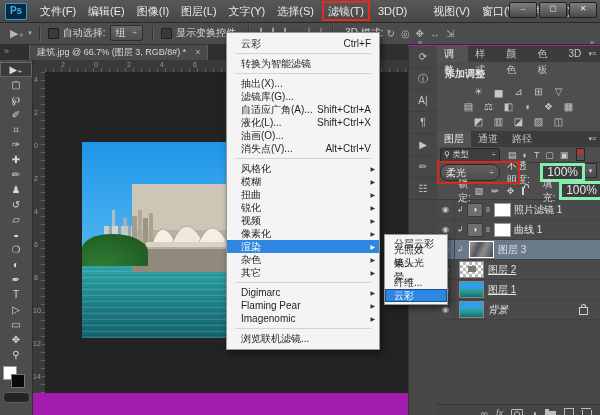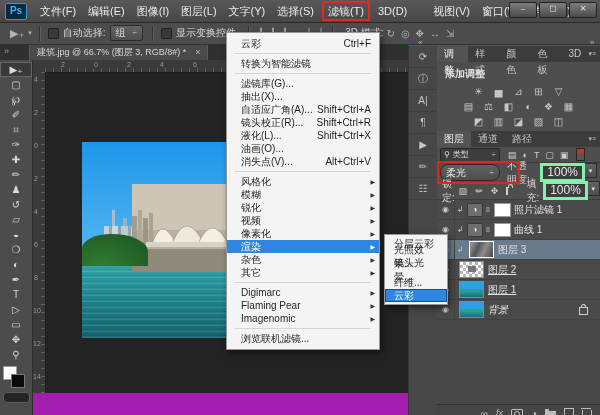--- a/index.html
+++ b/index.html
@@ -260,51 +260,51 @@
     <div class="mi">
         <span>云彩</span>
         <span class="ms">Ctrl+F</span>
       </div>
     <div class="msep"></div>
     <div class="mi">
         <span>转换为智能滤镜</span>
       </div>
     <div class="msep"></div>
     <div class="mi">
+        <span>抽出(X)...</span>
+      </div>
+    <div class="mi">
         <span>滤镜库(G)...</span>
-      </div>
-    <div class="mi">
-        <span>抽出(X)...</span>
       </div>
     <div class="mi">
         <span>自适应广角(A)...</span>
         <span class="ms">Shift+Ctrl+A</span>
       </div>
     <div class="mi">
-        <span>镜头校正(R)...</span>
-        <span class="ms">Shift+Ctrl+R</span>
-      </div>
-    <div class="mi">
         <span>液化(L)...</span>
         <span class="ms">Shift+Ctrl+X</span>
       </div>
     <div class="mi">
         <span>油画(O)...</span>
       </div>
     <div class="mi">
         <span>消失点(V)...</span>
         <span class="ms">Alt+Ctrl+V</span>
       </div>
     <div class="msep"></div>
     <div class="mi">
         <span>风格化</span>
         <span class="ma">▶</span>
       </div>
     <div class="mi">
         <span>模糊</span>
+        <span class="ma">▶</span>
+      </div>
+    <div class="mi">
+        <span>扭曲</span>
         <span class="ma">▶</span>
       </div>
     <div class="mi">
         <span>锐化</span>
         <span class="ma">▶</span>
       </div>
     <div class="mi">
         <span>视频</span>
         <span class="ma">▶</span>
       </div>
@@ -429,21 +429,21 @@
           <span>柔光</span>
           <span style="font-size:8px">÷</span>
         </span>
       <span class="plabel">不透明度:</span>
       <span class="vbox">
           <span class="vval">100%</span>
           <span class="vbtn">▾</span>
         </span>
     </div>
     <div class="plock">
-      <span class="plabel" style="margin-left:2px">锁定:</span>
+      <span class="plabel" style="margin-left:18px">锁定:</span>
       <span class="lkicon">▨</span>
       <span class="lkicon">✏</span>
       <span class="lkicon">✥</span>
       <span class="i-lock"></span>
       <span class="plabel" style="margin-left:14px">填充:</span>
       <span class="vbox">
           <span class="vval">100%</span>
           <span class="vbtn">▾</span>
         </span>
     </div>

